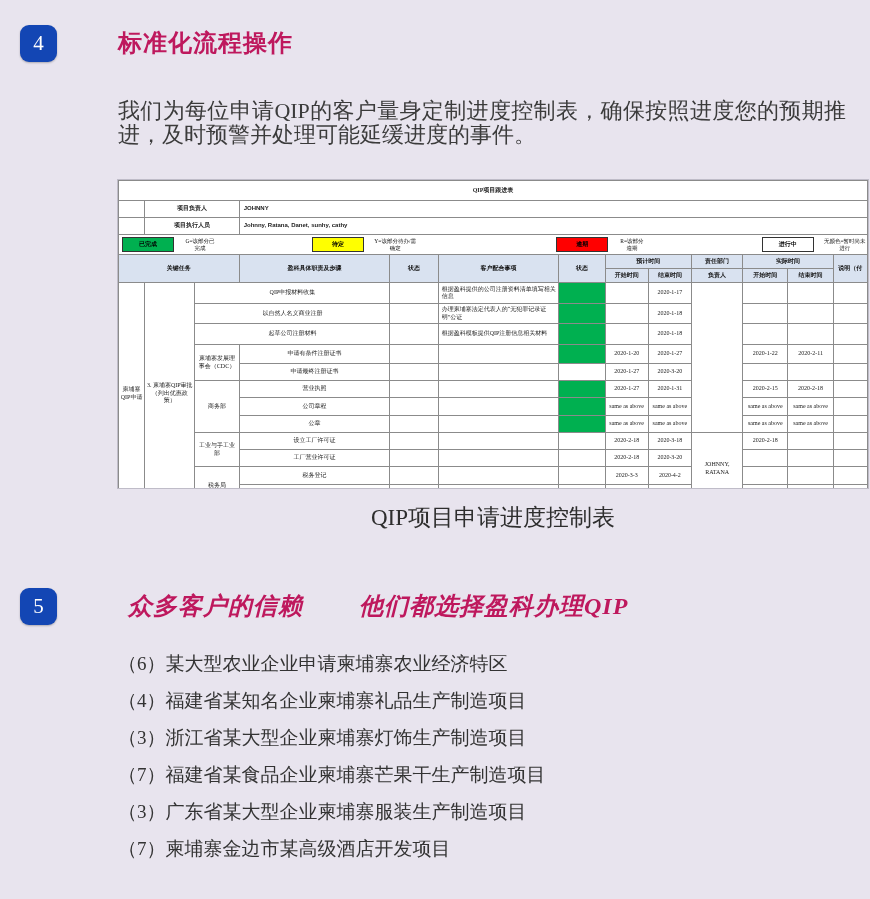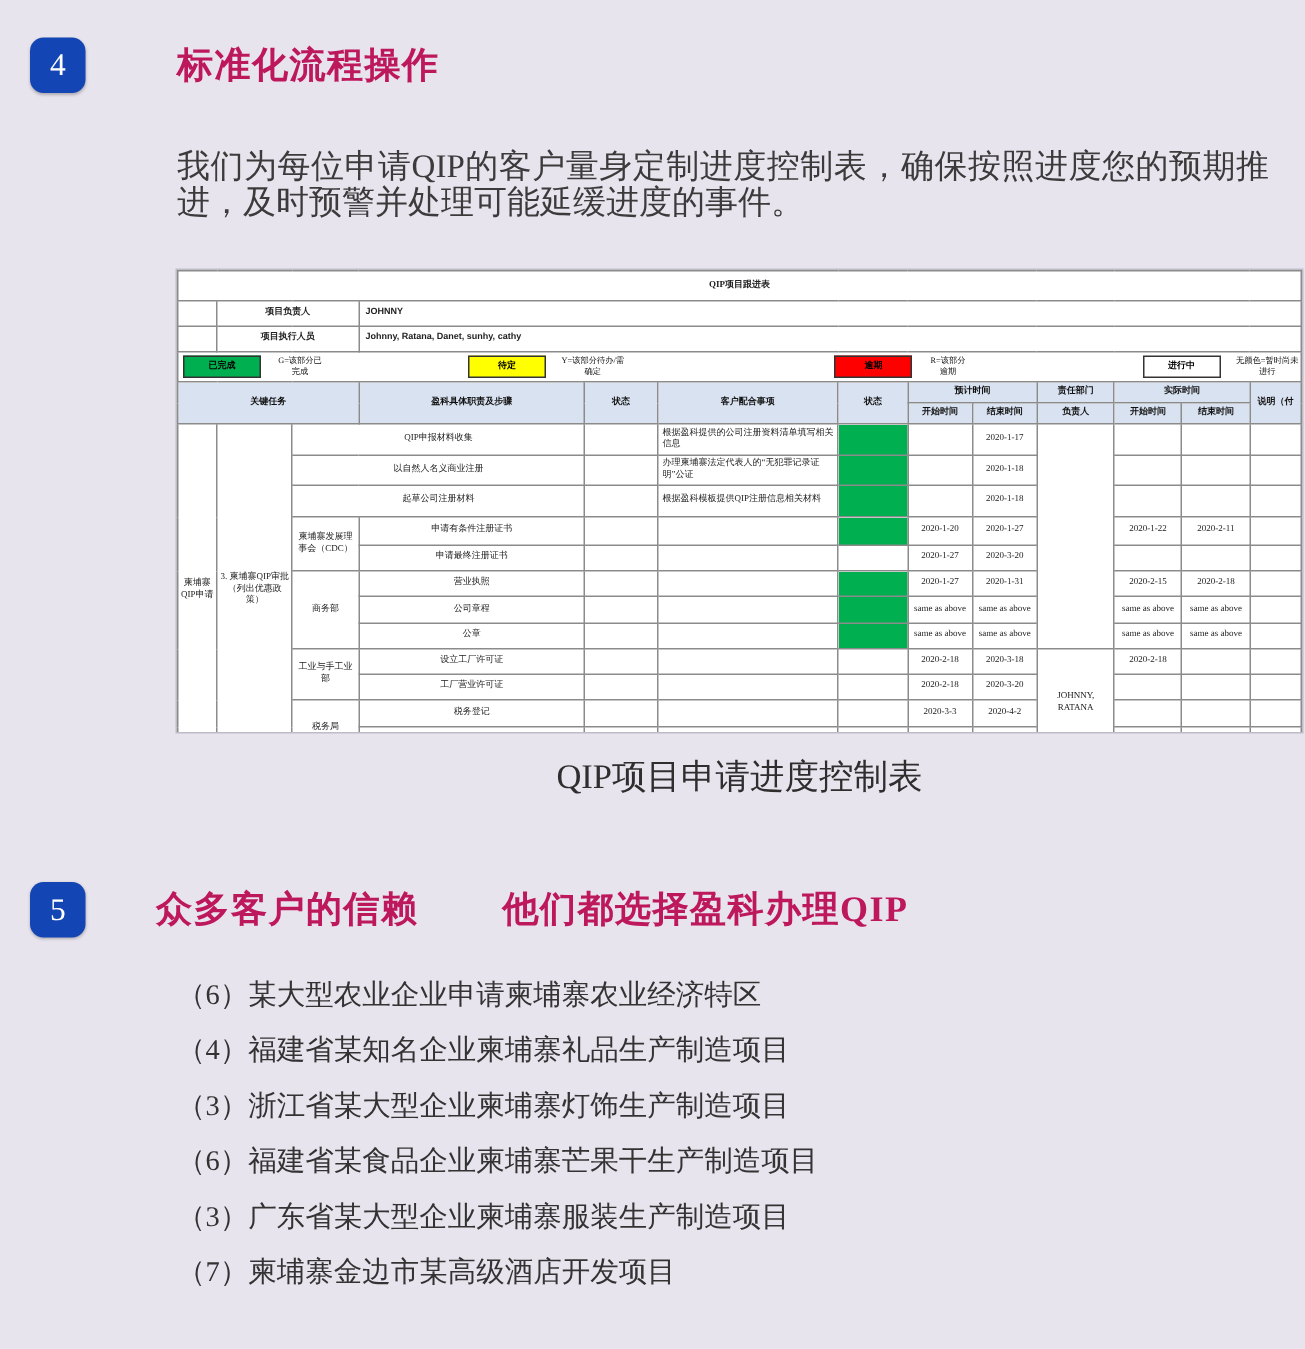--- a/index.html
+++ b/index.html
@@ -276,24 +276,24 @@
         </tr>
       </tbody>
   </table>
 </div>
 
 <div class="abs caption" style="left:118px;top:502px;">QIP项目申请进度控制表</div>
 
 <div class="abs badge" style="left:20px;top:588px;">
   <span>5</span>
 </div>
-<div class="abs sec-title" style="left:104px;top:590px;">
+<div class="abs sec-title" style="left:128px;top:590px;font-style:italic;">
   <span class="part1">众多客户的信赖</span><span class="part2">他们都选择盈科办理QIP</span>
 </div>
 
 <ul class="abs client-list" style="left:118px;top:645px;" id="client-list">
     <li>（6）某大型农业企业申请柬埔寨农业经济特区</li>
     <li>（4）福建省某知名企业柬埔寨礼品生产制造项目</li>
     <li>（3）浙江省某大型企业柬埔寨灯饰生产制造项目</li>
-    <li>（6）福建省某食品企业柬埔寨芒果干生产制造项目</li>
+    <li>（7）福建省某食品企业柬埔寨芒果干生产制造项目</li>
     <li>（3）广东省某大型企业柬埔寨服装生产制造项目</li>
     <li>（7）柬埔寨金边市某高级酒店开发项目</li>
   </ul>
 
 </body></html>

